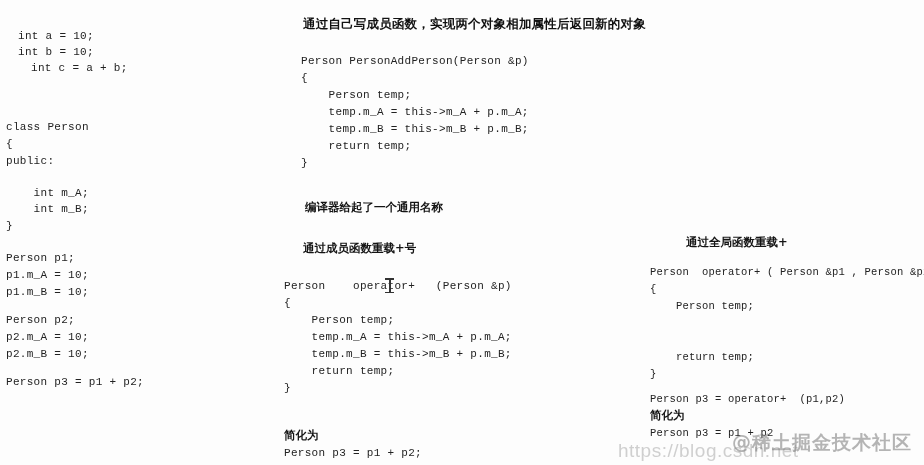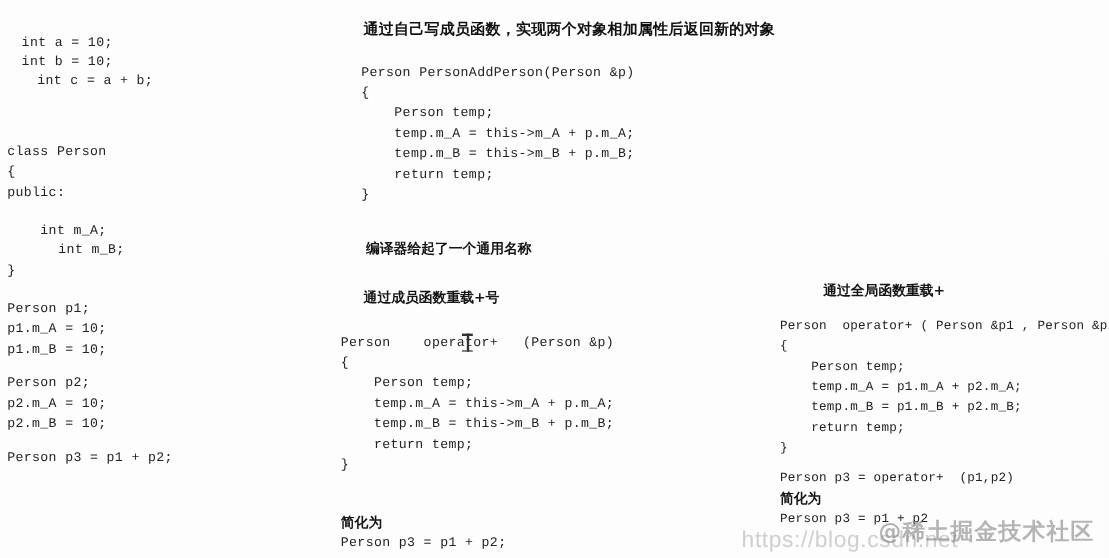--- a/index.html
+++ b/index.html
@@ -106,21 +106,21 @@
 
 
   <div class="tx code" style="left:18px; top:31px;">int a = 10;</div>
   <div class="tx code" style="left:18px; top:47px;">int b = 10;</div>
   <div class="tx code" style="left:31px; top:63px;">int c = a + b;</div>
 
   <div class="tx code" style="left:6px; top:122px;">class Person</div>
   <div class="tx code" style="left:6px; top:139px;">{</div>
   <div class="tx code" style="left:6px; top:156px;">public:</div>
   <div class="tx code" style="left:6px; top:188px;">    int m_A;</div>
-  <div class="tx code" style="left:21px; top:204px;text-align:center;">    int m_B;</div>
+  <div class="tx code" style="left:6px; top:204px;text-align:center;">    int m_B;</div>
   <div class="tx code" style="left:6px; top:221px;">}</div>
 
   <div class="tx code" style="left:6px; top:253px;">Person p1;</div>
   <div class="tx code" style="left:6px; top:270px;">p1.m_A = 10;</div>
   <div class="tx code" style="left:6px; top:287px;">p1.m_B = 10;</div>
 
   <div class="tx code" style="left:6px; top:315px;">Person p2;</div>
   <div class="tx code" style="left:6px; top:332px;">p2.m_A = 10;</div>
   <div class="tx code" style="left:6px; top:349px;">p2.m_B = 10;</div>
 
@@ -154,22 +154,20 @@
   <div class="tx code" style="left:284px; top:383px;">}</div>
 
   <div class="tx cn-sm" style="left:284px; top:430px;">简化为</div>
   <div class="tx code" style="left:284px; top:448px;">Person p3 = p1 + p2;</div>
 
   <div class="tx cn-sm" style="left:668px; top:237px;margin-left:18px;">通过全局函数重载+</div>
 
   <div class="tx code-r" style="left:650px; top:267px;">Person  operator+ ( Person &amp;p1 , Person &amp;p2)</div>
   <div class="tx code-r" style="left:650px; top:284px;">{</div>
   <div class="tx code-r" style="left:650px; top:301px;">    Person temp;</div>
-  <div class="tx code-r" style="left:650px; top:318px;">    temp.m_A = p1.m_A + p2.m_A;</div>
-  <div class="tx code-r" style="left:650px; top:335px;">    temp.m_B = p1.m_B + p2.m_B;</div>
   <div class="tx code-r" style="left:650px; top:352px;">    return temp;</div>
   <div class="tx code-r" style="left:650px; top:369px;">}</div>
 
   <div class="tx code-r" style="left:650px; top:394px;">Person p3 = operator+  (p1,p2)</div>
   <div class="tx cn-sm" style="left:650px; top:410px;">简化为</div>
   <div class="tx code-r" style="left:650px; top:428px;text-align:right;">Person p3 = p1 + p2</div>
 
   <div class="wm-url" style="left:618px; top:440px;">https://blog.csdn.net</div>
   <div class="wm-brand" style="left:732px; top:430px;">@稀土掘金技术社区</div>
 

